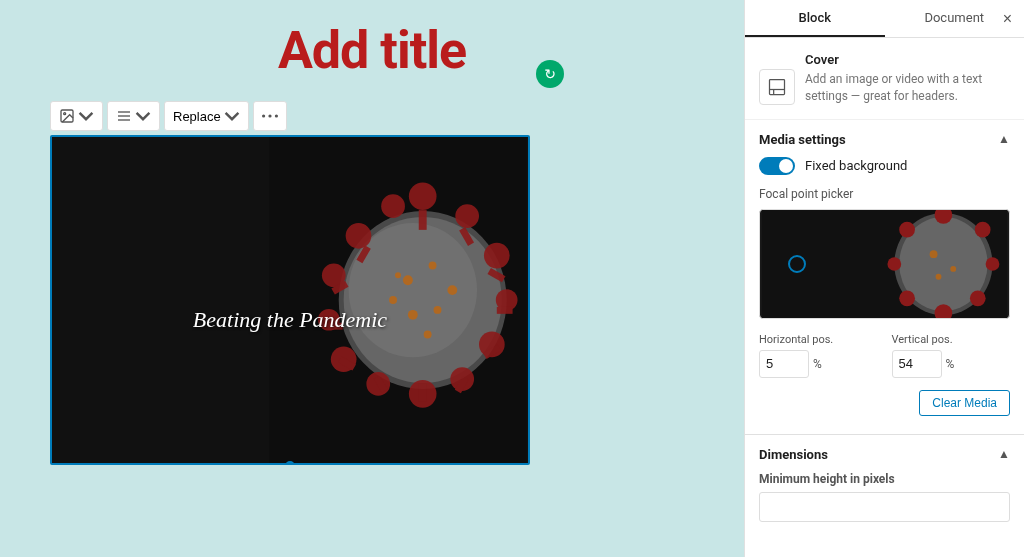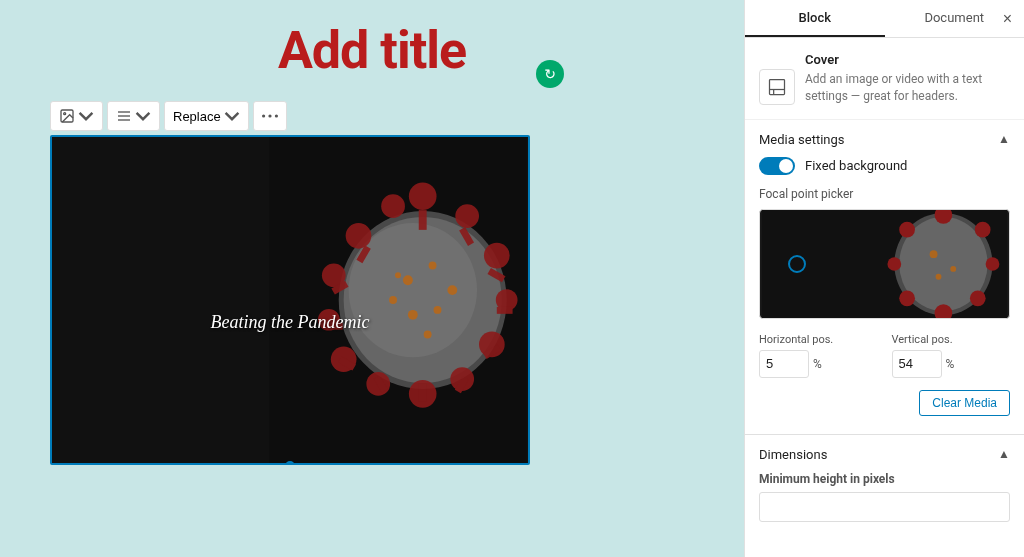--- a/index.html
+++ b/index.html
@@ -87,21 +87,21 @@
       justify-content: center;
       position: relative;
     }
 
     .cover-text {
       position: absolute;
       bottom: 40%;
       left: 50%;
       transform: translateX(-50%);
       color: white;
-      font-size: 18px;
+      font-size: 22px;
       font-style: italic;
       font-family: Georgia, serif;
       white-space: nowrap;
       text-shadow: 1px 1px 3px rgba(0,0,0,0.8);
     }
 
     .focal-dot {
       position: absolute;
       bottom: -8px;
       left: 50%;
@@ -255,21 +255,21 @@
       line-height: 1.4;
     }
 
     
     .section-header {
       padding: 12px 14px 10px;
       display: flex;
       justify-content: space-between;
       align-items: center;
       font-size: 13px;
-      font-weight: 400;
+      font-weight: 700;
       color: #1e1e1e;
       cursor: pointer;
     }
 
     .section-header .chevron {
       font-size: 12px;
       color: #555;
     }
 
     .section-content {

